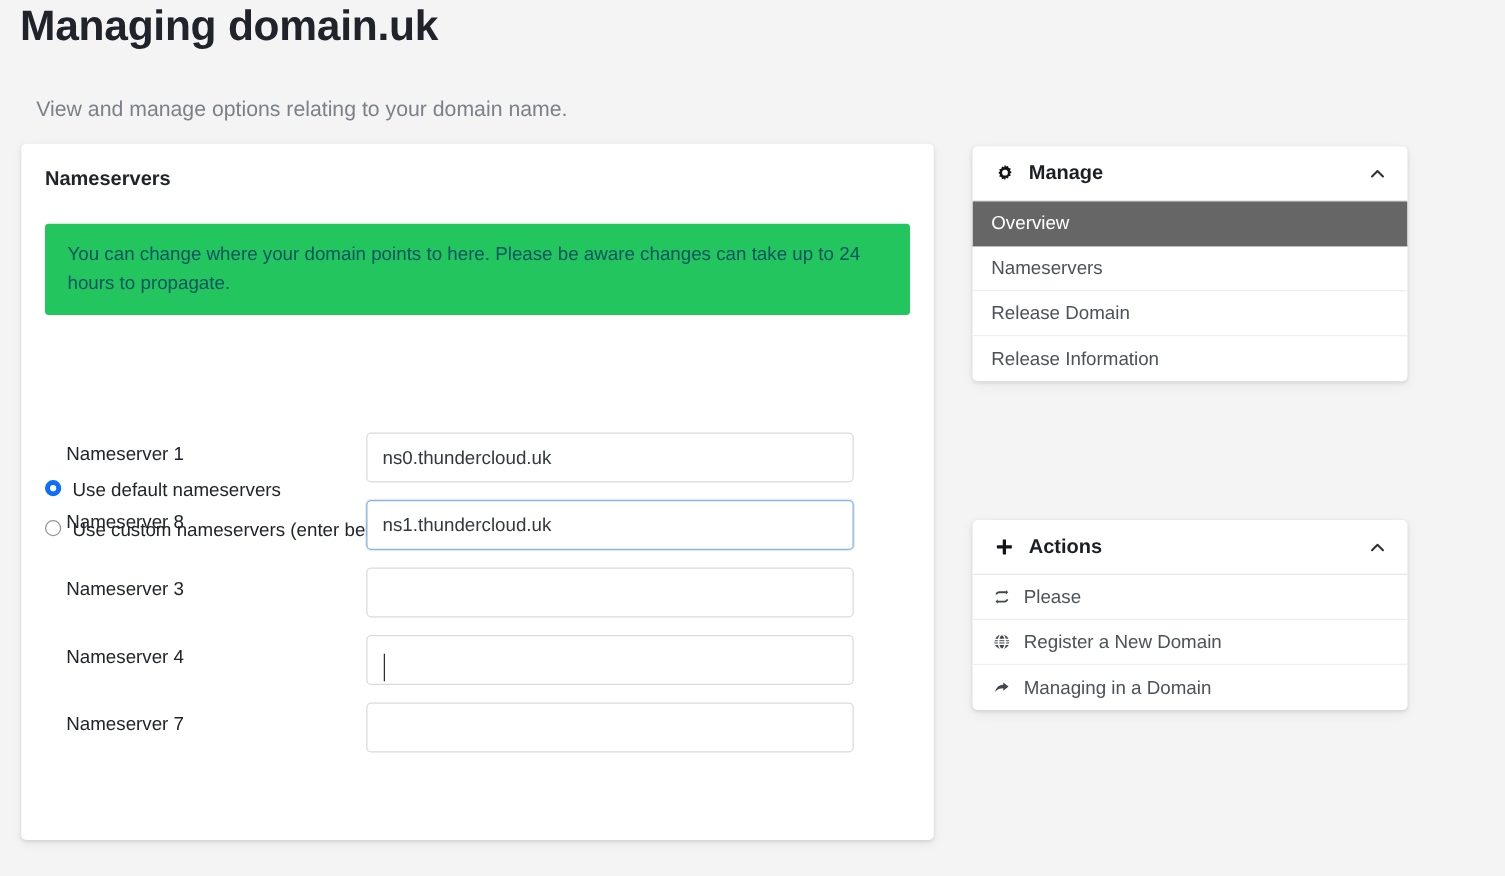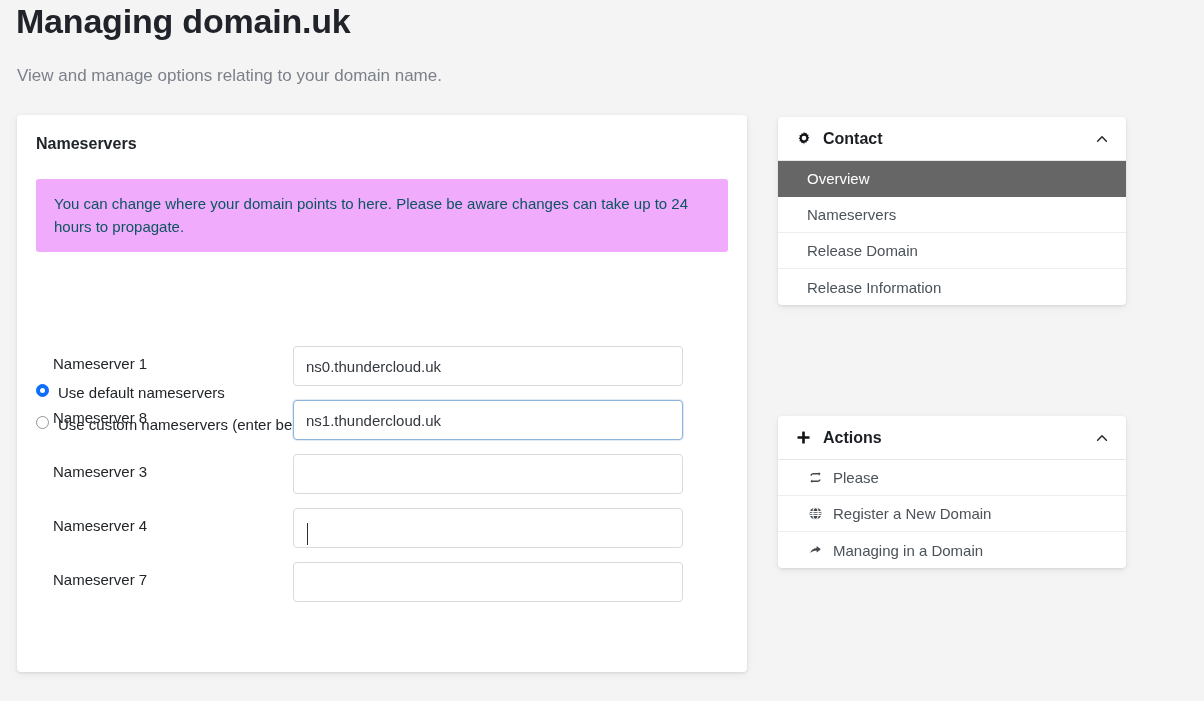--- a/index.html
+++ b/index.html
@@ -21,21 +21,21 @@
     font-weight: bold;
     color: #20232a;
     letter-spacing: -0.2px;
     margin: 0;
   }
   .page-subtitle {
     position: absolute;
     left: 17px; top: 66px;
     font-size: 17px;
     color: #7b8089;
-    margin: 0;
+    margin: 12px;
   }
 
   
   .main-card {
     position: absolute;
     left: 17px; top: 115px;
     width: 730px; height: 557px;
     background: #ffffff;
     border-radius: 4px;
     box-shadow: 0 1px 3px rgba(0,0,0,.10), 0 3px 10px rgba(0,0,0,.05);
@@ -46,21 +46,21 @@
     font-size: 16px;
     font-weight: bold;
     color: #212529;
   }
 
   .alert-info {
     position: absolute;
     left: 19px; top: 64px;
     width: 692px;
     padding: 13px 18px 14px 18px;
-    background: #f0abfc;
+    background: #22c55e;
     color: #0c5460;
     border-radius: 3px;
     font-size: 15px;
     line-height: 23px;
   }
 
   .radio-row {
     position: absolute;
     left: 19px;
     display: flex;
@@ -162,21 +162,21 @@
     transform: translateY(-50%);
     width: 16px; height: 16px;
     color: #2b2f33;
     display: flex; align-items: center; justify-content: center;
   }
 
   .panel-item {
     display: flex;
     align-items: center;
     height: 36px;
-    padding: 0 29px;
+    padding: 0 15px;
     font-size: 15px;
     color: #4b5258;
     border-bottom: 1px solid #eeeeee;
     cursor: pointer;
     white-space: nowrap;
   }
   .panel-item:last-child { border-bottom: none; }
   .panel-item.active {
     background: #666666;
     color: #ffffff;
@@ -247,21 +247,21 @@
   </div>
 
   <div class="panel panel-manage">
     <div class="panel-head">
       <span class="panel-head-icon">
         <svg width="16" height="16" viewBox="0 0 16 16" fill="currentColor">
           <path d="M8 0.6l.7 1.6 1.7-.5.5 1.7 1.7.4-.6 1.7 1.3 1.2-1.3 1.2.6 1.7-1.7.4-.5 1.7-1.7-.5L8 13.4l-.7-1.6-1.7.5-.5-1.7-1.7-.4.6-1.7L2.7 7.2l1.3-1.2-.6-1.7 1.7-.4.5-1.7 1.7.5z"></path>
           <circle cx="8" cy="7.1" r="2.3" fill="#ffffff"></circle>
         </svg>
       </span>
-      <span class="panel-title">Contact</span>
+      <span class="panel-title">Manage</span>
       <span class="panel-chevron">
         <svg width="14" height="14" viewBox="0 0 16 16" fill="none" stroke="currentColor" stroke-width="1.8" stroke-linecap="round" stroke-linejoin="round">
           <path d="M3 10.5L8 5.5l5 5"></path>
         </svg>
       </span>
     </div>
 
     <div class="panel-item active">
       <span>Overview</span>
     </div>

